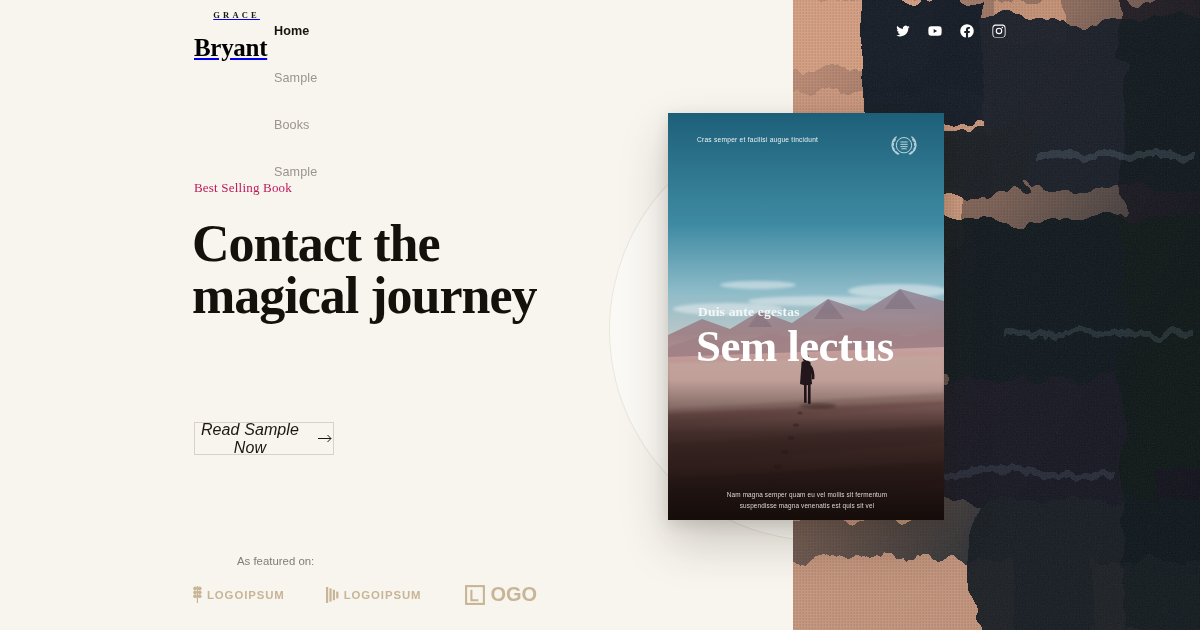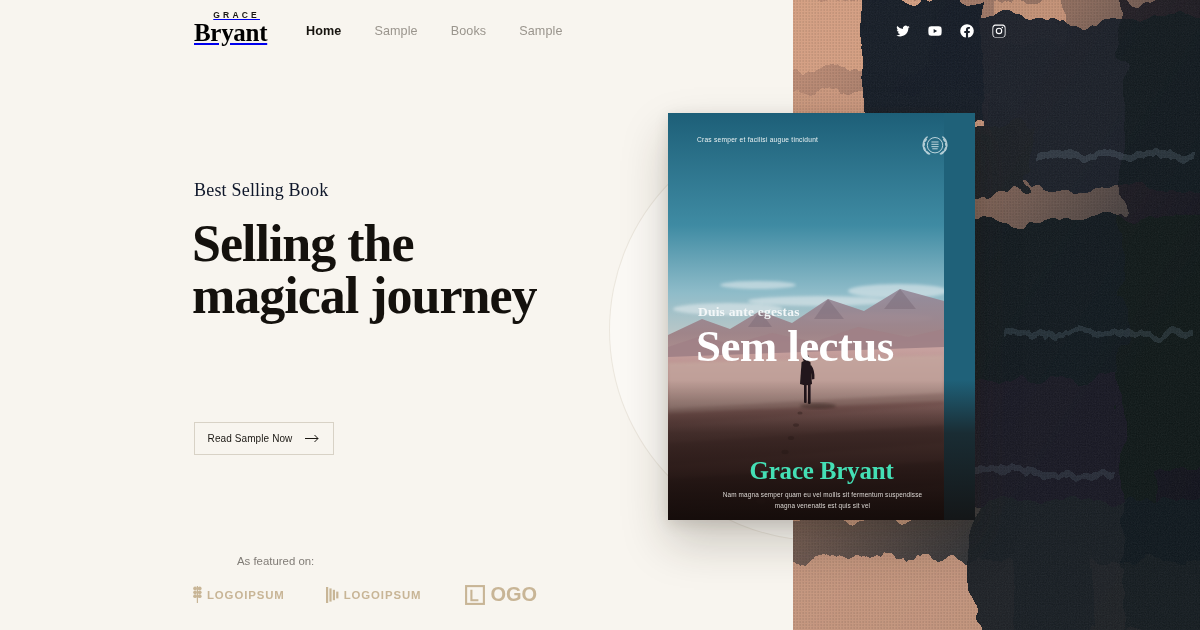--- a/index.html
+++ b/index.html
@@ -37,66 +37,66 @@
   
   .header {
     position:absolute; left:0; top:0; width:1200px; height:62px;
     z-index:40;
   }
   .brand {
     position:absolute; left:194px; top:11px;
     line-height:1; user-select:none;
   }
   .brand-small {
-    font-family:Liberation Sans, sans-serif;
+    font-family:Liberation Serif, serif;
     font-size:8.5px; letter-spacing:3.2px; font-weight:700;
     color:#1a1713; text-align:center; margin-left:12px;
-    margin-bottom:1px;
+    margin-bottom:16px;
   }
   .brand-main {
     font-family:"Liberation Serif", serif;
     font-size:25px; font-weight:700; color:#000000;
     letter-spacing:-0.3px; line-height:.95;
   }
 
-  .nav { position:absolute; left:306px; top:24px; display:flex; gap:33px; }
+  .nav { position:absolute; left:274px; top:24px; display:flex; gap:33px;flex-direction:column; }
   .nav a {
     font-size:12.6px; color:#9a958d; text-decoration:none; letter-spacing:.1px;
   }
   .nav a.active { color:#17140f; font-weight:700; }
 
   .socials { position:absolute; right:193px; top:23px; display:flex; gap:16px; align-items:center; }
   .socials span { display:block; width:16px; height:16px; }
   .socials svg { display:block; width:16px; height:16px; fill:#ffffff; }
 
   
   .eyebrow {
     position:absolute; left:194px; top:180px;
     font-family:"Liberation Serif", serif;
-    font-size:18px; color:#0f172a; letter-spacing:.2px; font-weight:400;
+    font-size:13px; color:#be185d; letter-spacing:.2px; font-weight:400;
   }
   .headline {
     position:absolute; left:192px; top:218px; width:420px;
     font-family:"Liberation Serif", serif;
     font-weight:700; font-size:52px; line-height:1.0;
     color:#14110d; letter-spacing:-1px;
   }
   .headline span { display:block; }
   .lede {
     position:absolute; left:194px; top:338px; width:320px;
     font-size:12.8px; line-height:2.0; color:#6d6a65; letter-spacing:.05px;
   }
   .cta {
     position:absolute; left:194px; top:422px;
     width:140px; height:33px;
     border:1px solid #d8d2c6; background:transparent;
     display:flex; align-items:center; justify-content:center; gap:13px;
     cursor:pointer;
   }
-  .cta .cta-label { font-size:10px; color:#1b1813; letter-spacing:.1px; }
+  .cta .cta-label { font-size:16px; color:#1b1813; letter-spacing:.1px;font-style:italic; }
   .cta .arrow { width:15px; height:9px; display:block; }
   .cta .arrow svg { display:block; width:15px; height:9px; stroke:#1b1813; fill:none; stroke-width:1; }
 
   
   .featured-label {
     position:absolute; left:194px; top:555px;
     font-size:11.4px; color:#807c76;margin-left:43px;
   }
   .logo-row { position:absolute; left:193px; top:583px; display:flex; align-items:center; }
   .logo-item { display:flex; align-items:center; gap:5px;text-align:center; }
@@ -106,21 +106,21 @@
   .logo-mark svg { display:block; fill:#c8b596; }
   .logo-word {
     font-size:11.4px; font-weight:700; letter-spacing:.9px; color:#c8b596;
   }
   .logo-word.l3 { font-size:20px; letter-spacing:0; }
   .logo-big svg { display:block; fill:none; stroke:#c8b596; stroke-width:2.1; }
 
   
   .book {
     position:absolute; left:668px; top:113px;
-    width:307px; height:407px;
+    width:276px; height:407px;
     overflow:hidden;
     box-shadow:0 22px 44px rgba(40,30,20,.22), 0 4px 14px rgba(40,30,20,.12);
     z-index:30;
     background:#1f6179;
   }
   .book-photo { position:absolute; inset:0; }
   .book-photo svg { display:block; width:276px; height:407px; }
   .book-overlay-bottom {
     position:absolute; left:0; bottom:0; width:100%; height:140px;
     background:linear-gradient(to bottom, rgba(20,10,8,0) 0%, rgba(22,12,9,.62) 38%, rgba(18,10,8,.86) 100%);
@@ -259,21 +259,21 @@
         <svg viewBox="0 0 24 24" xmlns="http://www.w3.org/2000/svg">
             <path d="M12 2.2c3.2 0 3.6 0 4.9.1 1.2.1 1.8.2 2.2.4.6.2 1 .5 1.4.9.4.4.7.8.9 1.4.2.4.4 1 .4 2.2.1 1.3.1 1.7.1 4.9s0 3.6-.1 4.9c0 1.2-.2 1.8-.4 2.2-.2.6-.5 1-.9 1.4-.4.4-.8.7-1.4.9-.4.2-1 .4-2.2.4-1.3.1-1.7.1-4.9.1s-3.6 0-4.9-.1c-1.2 0-1.8-.2-2.2-.4-.6-.2-1-.5-1.4-.9-.4-.4-.7-.8-.9-1.4-.2-.4-.4-1-.4-2.2-.1-1.3-.1-1.7-.1-4.9s0-3.6.1-4.9c0-1.2.2-1.8.4-2.2.2-.6.5-1 .9-1.4.4-.4.8-.7 1.4-.9.4-.2 1-.4 2.2-.4 1.3-.1 1.7-.1 4.9-.1zm0 1.8c-3.1 0-3.5 0-4.8.1-.9 0-1.4.2-1.7.3-.4.2-.7.4-1 .7-.3.3-.5.6-.7 1-.1.3-.3.8-.3 1.7-.1 1.3-.1 1.7-.1 4.8s0 3.5.1 4.8c0 .9.2 1.4.3 1.7.2.4.4.7.7 1 .3.3.6.5 1 .7.3.1.8.3 1.7.3 1.3.1 1.7.1 4.8.1s3.5 0 4.8-.1c.9 0 1.4-.2 1.7-.3.4-.2.7-.4 1-.7.3-.3.5-.6.7-1 .1-.3.3-.8.3-1.7.1-1.3.1-1.7.1-4.8s0-3.5-.1-4.8c0-.9-.2-1.4-.3-1.7-.2-.4-.4-.7-.7-1-.3-.3-.6-.5-1-.7-.3-.1-.8-.3-1.7-.3-1.3-.1-1.7-.1-4.8-.1zm0 3.1a4.9 4.9 0 1 1 0 9.8 4.9 4.9 0 0 1 0-9.8zm0 8a3.2 3.2 0 1 0 0-6.4 3.2 3.2 0 0 0 0 6.4zm6.2-8.2a1.1 1.1 0 1 1-2.3 0 1.1 1.1 0 0 1 2.3 0z"></path>
           </svg>
       </span>
     </div>
   </header>
 
   <div class="eyebrow">Best Selling Book</div>
 
   <h1 class="headline">
-    <span>Selling the</span>
+    <span>Contact the</span>
     <span>magical journey</span>
   </h1>
 
 
   <button class="cta">
     <span class="cta-label">Read Sample Now</span>
     <span class="arrow">
       <svg viewBox="0 0 15 9" xmlns="http://www.w3.org/2000/svg">
           <path d="M0 4.5h13M9.5 1l3.5 3.5L9.5 8"></path>
         </svg>
@@ -423,17 +423,16 @@
           <ellipse cx="30.8" cy="11.6" rx="2.5" ry="1.2" transform="rotate(52 30.8 11.6)"></ellipse>
           <ellipse cx="32.4" cy="16.4" rx="2.6" ry="1.2" transform="rotate(74 32.4 16.4)"></ellipse>
           <ellipse cx="31.6" cy="21.4" rx="2.5" ry="1.2" transform="rotate(104 31.6 21.4)"></ellipse>
           <ellipse cx="28.4" cy="25.4" rx="2.4" ry="1.2" transform="rotate(134 28.4 25.4)"></ellipse>
         </g>
       </svg>
     </div>
 
     <div class="book-subtitle">Duis ante egestas</div>
     <div class="book-title">Sem lectus</div>
-    <div class="book-author">Grace Bryant</div>
     <div class="book-blurb">Nam magna semper quam eu vel mollis sit fermentum suspendisse magna venenatis est quis sit vel</div>
   </div>
 
 </div>
 
 </body></html>

